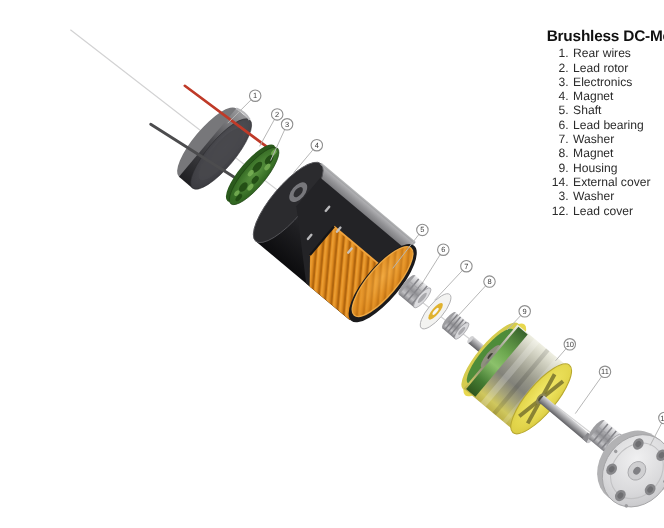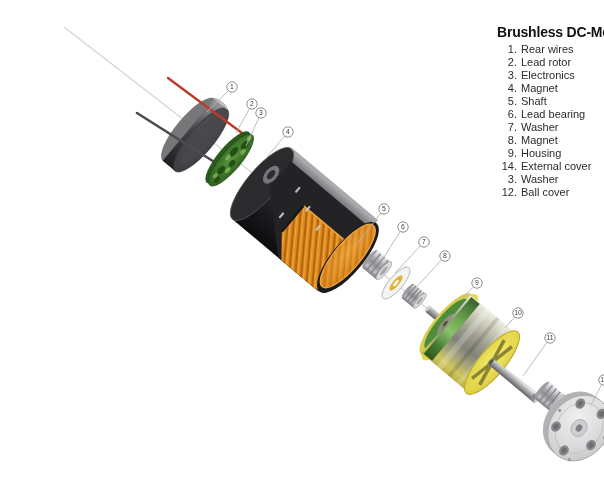--- a/index.html
+++ b/index.html
@@ -344,18 +344,18 @@
         <div class="legend-row">
           <span class="legend-num">14.</span>
           <span class="legend-label">External cover</span>
         </div>
         <div class="legend-row">
           <span class="legend-num">3.</span>
           <span class="legend-label">Washer</span>
         </div>
         <div class="legend-row">
           <span class="legend-num">12.</span>
-          <span class="legend-label">Ball cover</span>
+          <span class="legend-label">Lead cover</span>
         </div>
       </div>
   </div>
 
 </figure>
 
 </body></html>

